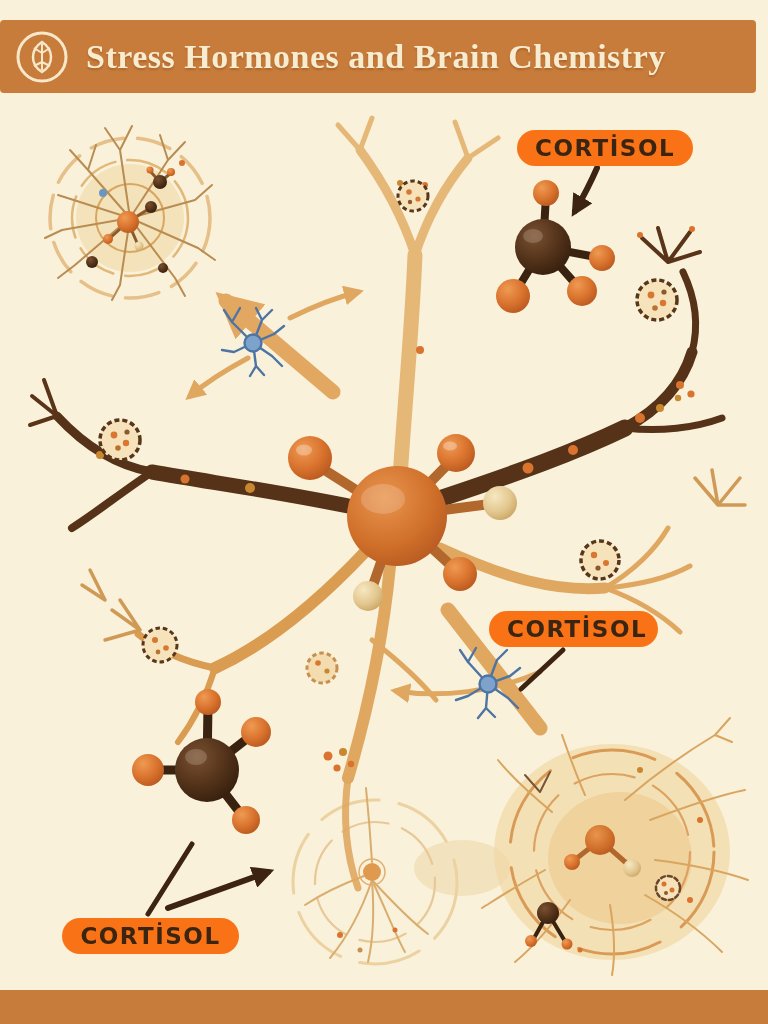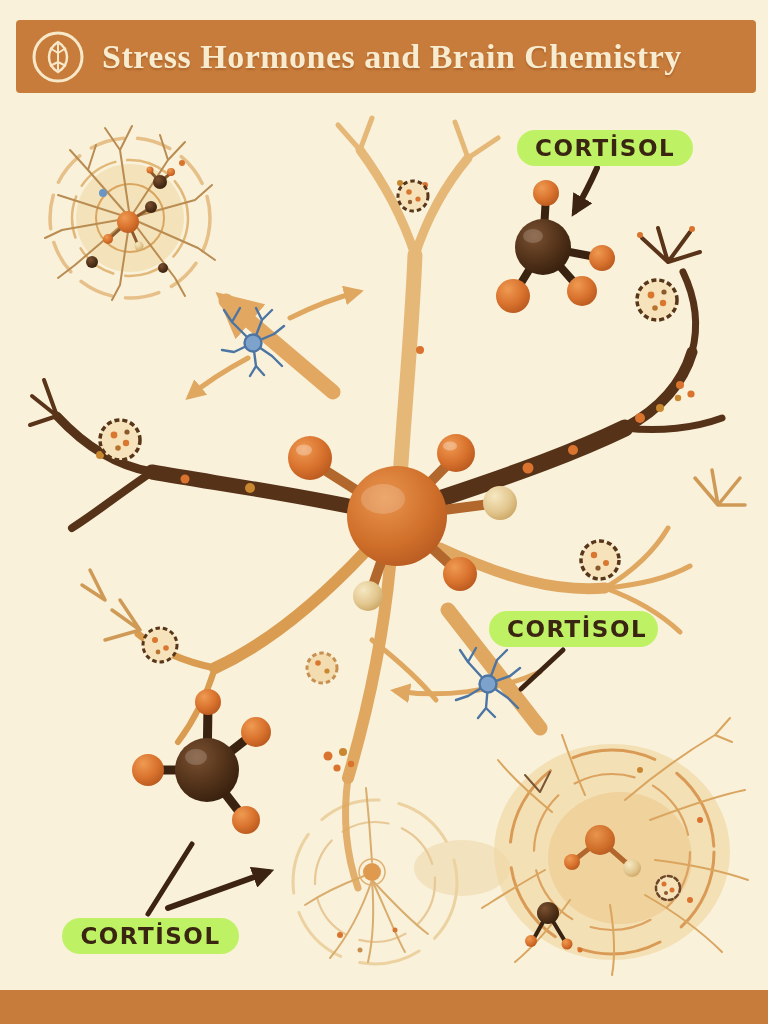--- a/index.html
+++ b/index.html
@@ -1,27 +1,27 @@
 <!DOCTYPE html>
 <html><head>
 <meta charset="utf-8">
 <style>
   html,body{margin:0;padding:0;background:#e8e0cc;}
   .page{position:relative;width:768px;height:1024px;background:#f9f1da;overflow:hidden;
         font-family:"DejaVu Sans",sans-serif;}
   .scene{position:absolute;left:0;top:0;width:768px;height:1024px;}
-  .topbar{position:absolute;left:16px;right:12px;top:20px;height:73px;background:#c87c3b;
+  .topbar{position:absolute;left:0;right:12px;top:20px;height:73px;background:#c87c3b;
           border-radius:4px;display:flex;align-items:center;gap:16px;padding:0 4px 0 14px;
           box-sizing:border-box;z-index:5;}
   .logo{width:56px;height:56px;flex:0 0 auto;display:block;}
   .title{margin:0;font-family:"Liberation Serif",serif;font-weight:700;font-size:34px;
          color:#f8ecd0;letter-spacing:.5px;white-space:nowrap;
          text-shadow:0 2px 2px rgba(96,48,10,.28);}
   .bottombar{position:absolute;left:0;right:0;bottom:0;height:34px;background:#c87c3b;z-index:5;}
-  .label{position:absolute;z-index:6;background:#bef264;color:#3a2512;font-weight:700;
+  .label{position:absolute;z-index:6;background:#f97316;color:#3a2512;font-weight:700;
          font-size:23px;letter-spacing:1.5px;text-align:center;padding:5px 18px;border-radius:18px;
          font-family:"DejaVu Sans",sans-serif;}
   .label-top{left:517px;top:130px;width:140px;}
   .label-mid{left:489px;top:611px;width:133px;}
   .label-bottom{left:62px;top:918px;width:141px;}
 </style>
 </head>
 <body>
 
 <div class="page">

